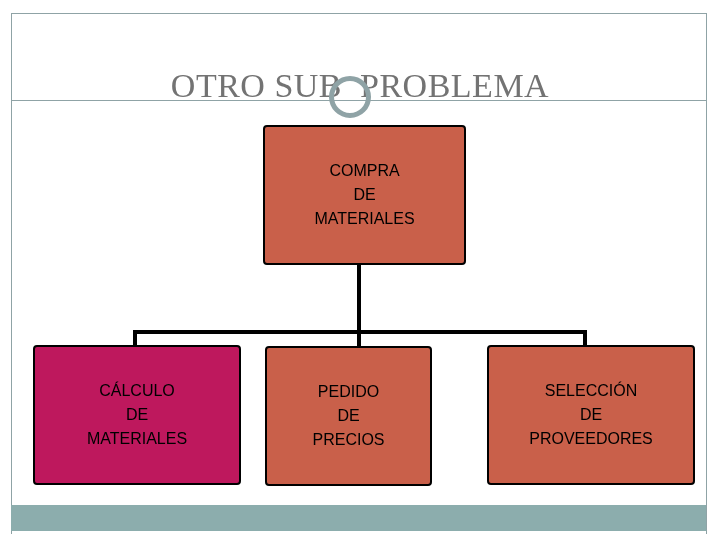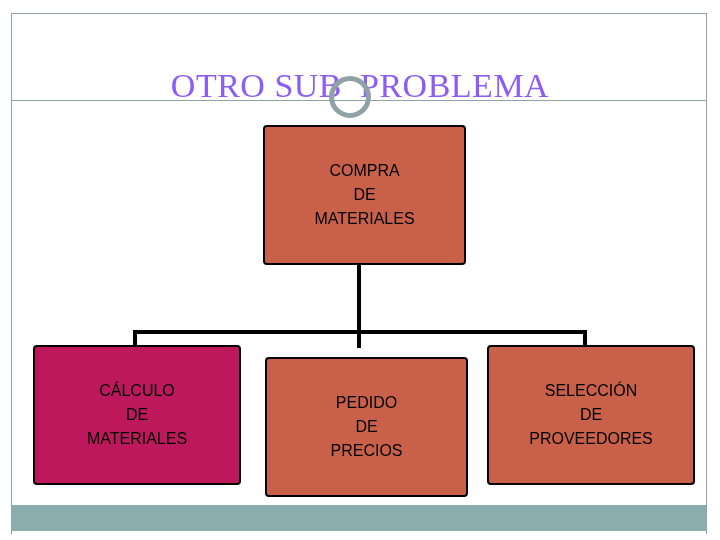--- a/index.html
+++ b/index.html
@@ -69,21 +69,21 @@
     justify-content: center;
     text-align: center;
     color: #000000;
     font-size: 16px;
     line-height: 24px;
     white-space: pre-line;
     z-index: 3;
   }
   #node-root    { left: 263px; top: 125px; width: 203px; height: 140px; }
   #node-child-0 { left: 33px;  top: 345px; width: 208px; height: 140px; }
-  #node-child-1 { left: 265px; top: 357px; width: 203px; height: 140px; }
+  #node-child-1 { left: 265px; top: 346px; width: 167px; height: 140px; }
   #node-child-2 { left: 487px; top: 345px; width: 208px; height: 140px; }
 
   
   .conn {
     position: absolute;
     background: #000000;
     z-index: 1;
   }
   #conn-stem      { left: 357px; top: 264px; width: 4px;   height: 70px; }
   #conn-bar       { left: 133px; top: 330px; width: 454px; height: 4px; }
@@ -103,21 +103,21 @@
 </style>
 </head>
 <body>
 
 <div id="slide" style="background: rgb(255, 255, 255);">
 
   <div class="frame-line" id="frame-top" style="background: rgb(143, 163, 166);"></div>
   <div class="frame-line" id="frame-left" style="background: rgb(143, 163, 166);"></div>
   <div class="frame-line" id="frame-right" style="background: rgb(143, 163, 166);"></div>
 
-  <div id="page-title" style="color: #8b5cf6;">OTRO SUB  PROBLEMA</div>
+  <div id="page-title" style="color: #737373;">OTRO SUB  PROBLEMA</div>
   <div id="title-ring" style="border-color: rgb(143, 163, 166);"></div>
   <div id="title-rule" style="background: rgb(143, 163, 166);"></div>
 
   <div class="conn" id="conn-stem"></div>
   <div class="conn" id="conn-bar"></div>
   <div class="conn" id="conn-drop-left"></div>
   <div class="conn" id="conn-drop-mid"></div>
   <div class="conn" id="conn-drop-right"></div>
 
   <div class="node" id="node-root" style="background-color: rgb(201, 96, 74); border-color: rgb(0, 0, 0);">COMPRA

